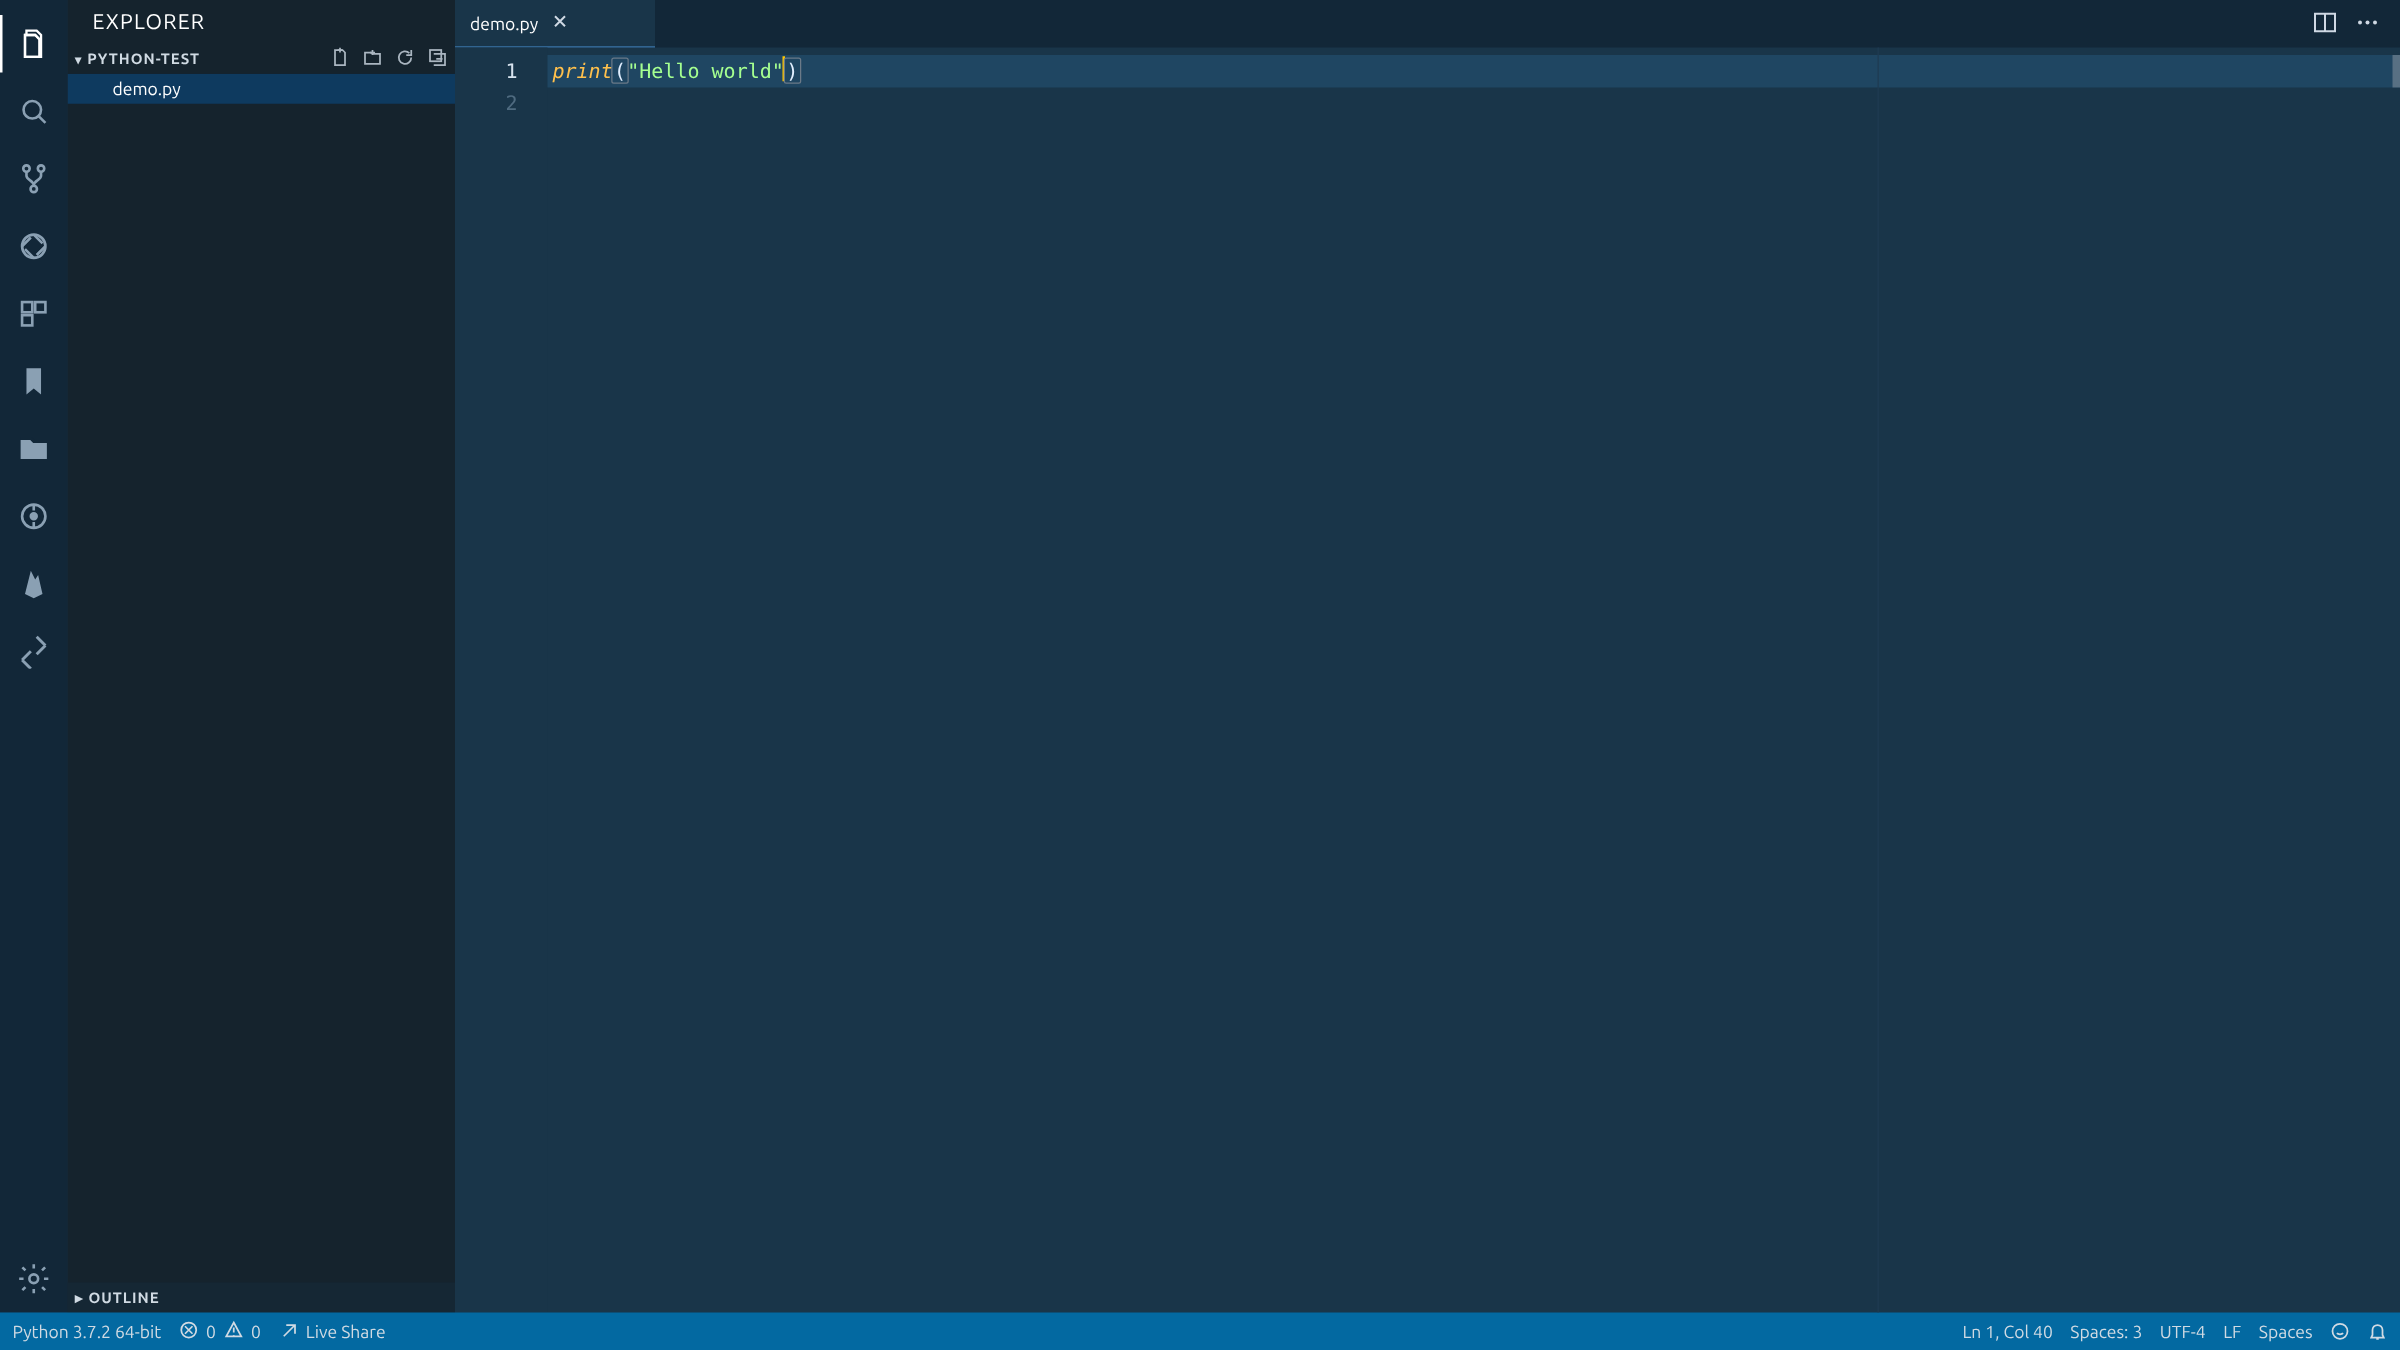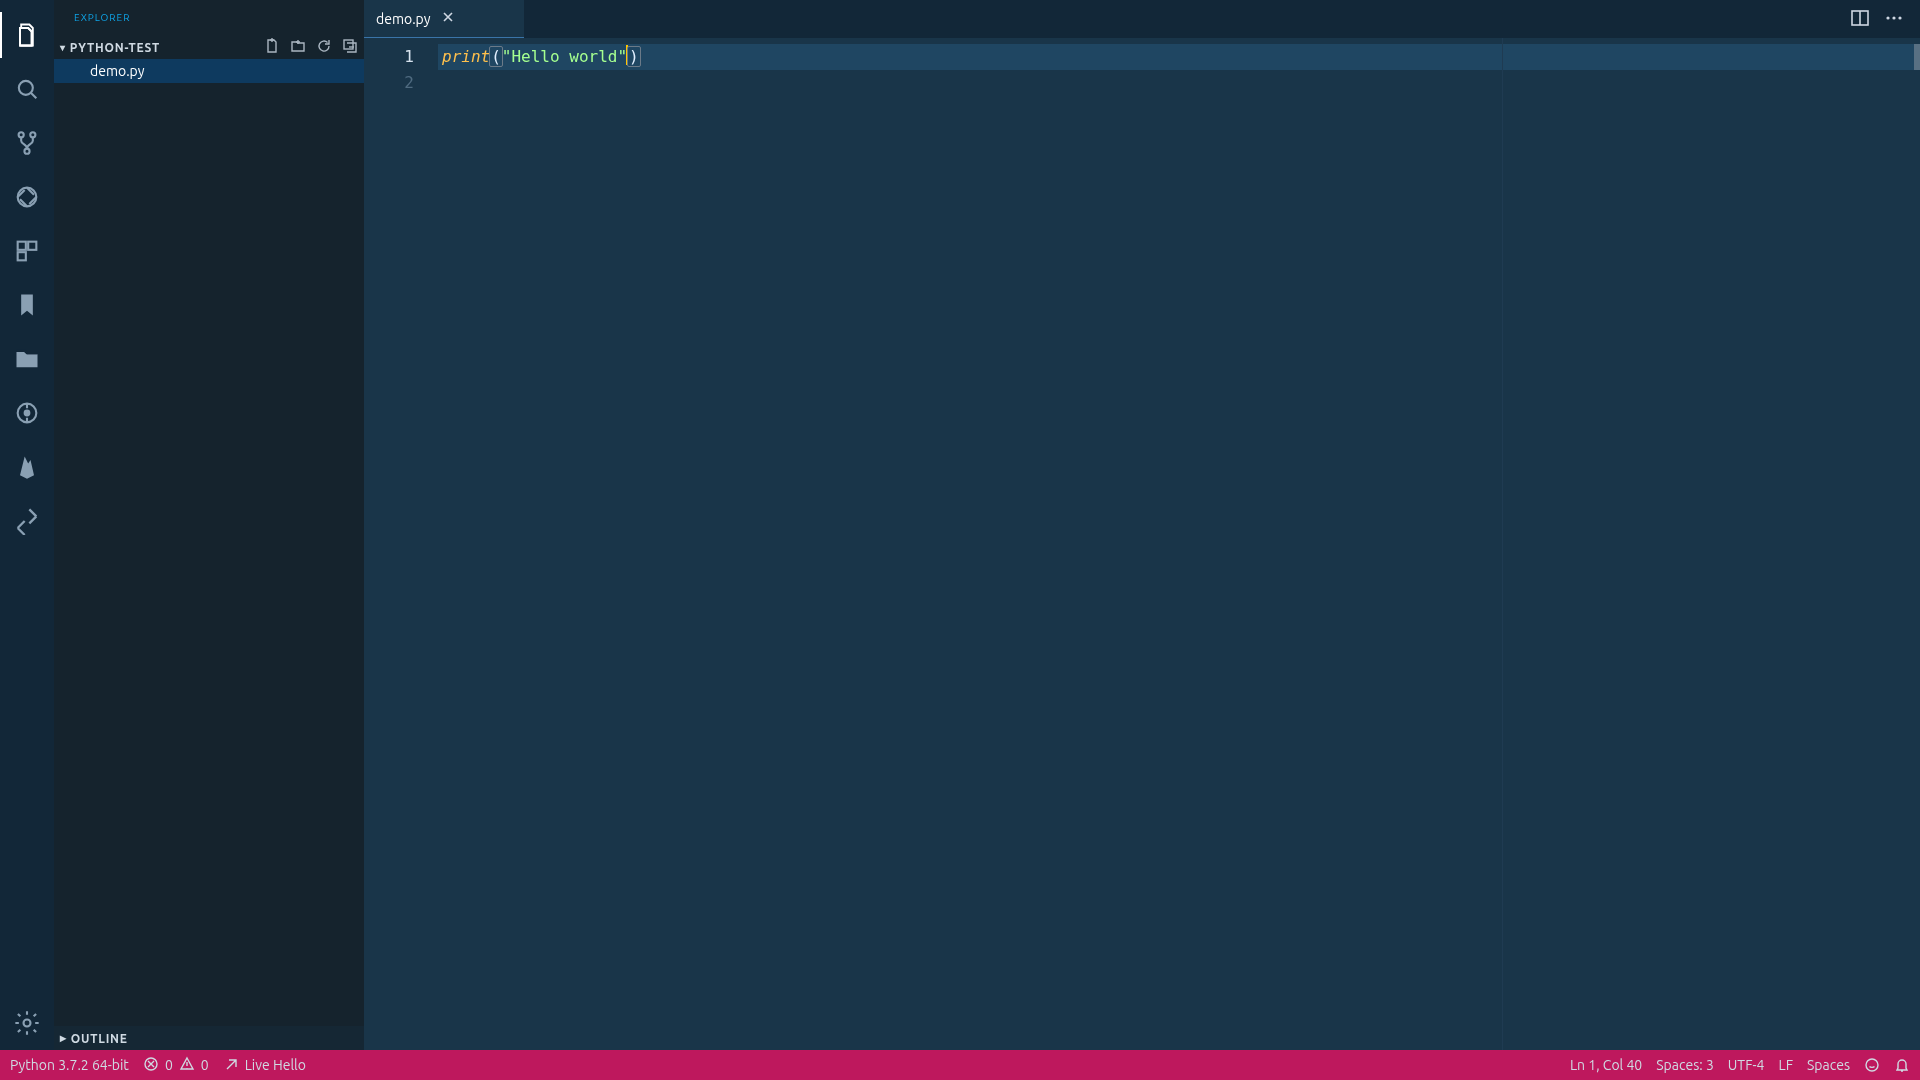--- a/index.html
+++ b/index.html
@@ -30,22 +30,22 @@
     }
     .activitybar .spacer { flex: 1; }
     .activitybar svg { width: 28px; height: 28px; }
     
     .sidebar {
       width: 310px; background: #15232d;
       display: flex; flex-direction: column;
     }
     .sidebar-title {
       height: 35px; display: flex; align-items: center;
-      padding: 0 20px; color: #0ea5e9; letter-spacing: 1px;
-      font-size: 10px;
+      padding: 0 20px; color: #ffffff; letter-spacing: 1px;
+      font-size: 17px;
     }
     .section-header {
       height: 24px; display: flex; align-items: center;
       padding: 0 6px; gap: 4px; color: #d0dae3;
       font-size: 12px; font-weight: 700; letter-spacing: .8px;
       cursor: pointer;
     }
     .section-header .chev { font-size: 10px; color: #d0dae3; }
     .section-header .section-actions {
       margin-left: auto; display: flex; gap: 10px; color: #aab6c1;
@@ -120,21 +120,21 @@
     }
     .minimap-cursor .thumb {
       height:26px; background:#7f8c99; opacity:.6;
     }
     .rulerbar {
       position:absolute; top:0; bottom:0; width:1px;
       background:#1f3b52;
     }
     
     .statusbar {
-      height: 30px; background: #be185d;
+      height: 30px; background: #0369a1;
       display: flex; align-items: center;
       color: #d0dae3; font-size: 14px;
       padding: 0 10px; gap: 14px;
     }
     .statusbar .seg { display:flex; align-items:center; gap:6px; cursor: pointer; }
     .statusbar .spacer { flex:1; }
     .statusbar svg { width:16px; height:16px; }
   </style>
 </head>
 <body>
@@ -323,21 +323,21 @@
         </svg>
     </span>
     <span>0</span>
   </div>
   <div class="seg">
     <span>
       <svg viewBox="0 0 16 16" fill="none" stroke="currentColor" stroke-width="1.4">
           <path d="M6 4h7v7M13 4L4 13"></path>
         </svg>
     </span>
-    <span>Live Hello</span>
+    <span>Live Share</span>
   </div>
 
   <div class="spacer"></div>
 
   <div class="seg">
       <span>Ln 1, Col 40</span>
     </div>
   <div class="seg">
       <span>Spaces: 3</span>
     </div>

